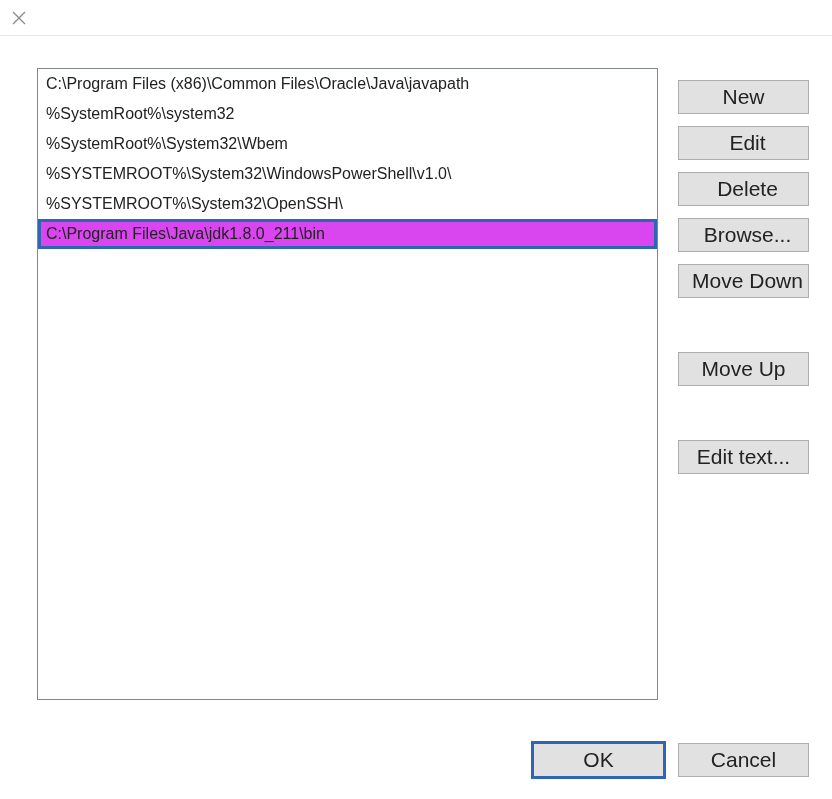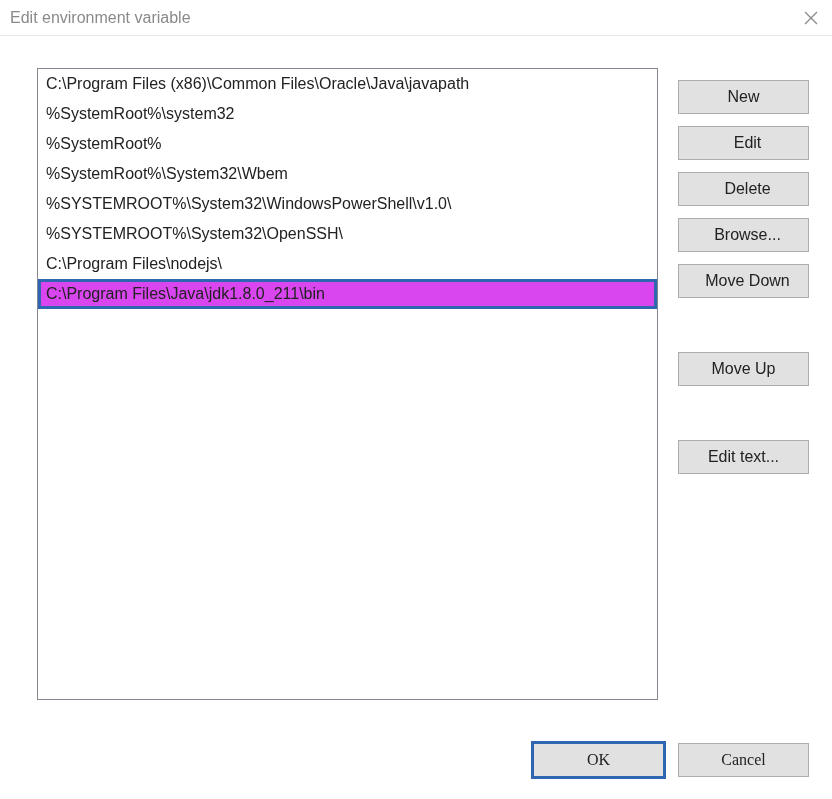--- a/index.html
+++ b/index.html
@@ -70,67 +70,64 @@
     top: 44px;
     width: 131px;
   }
   .btn {
     display: block;
     width: 131px;
     height: 34px;
     background: #e1e1e1;
     border: 1px solid #adadad;
     font-family: inherit;
-    font-size: 16px;
+    font-size: 21px;
     color: #222;
     cursor: pointer;
     padding: 0;
     text-align: center;
   }
   .gap-sm { margin-top: 12px; padding-left: 8px; }
   .gap-lg { margin-top: 54px; }
 
   .bottom-buttons {
     position: absolute;
     left: 0;
     right: 23px;
     bottom: 22px;
     display: flex;
     justify-content: flex-end;
     gap: 14px;
   }
-  .bottom-buttons .btn { width: 131px; height: 34px; font-family: Liberation Serif, serif; }
+  .bottom-buttons .btn { width: 131px; height: 34px; }
   .btn.focus-ring {
     outline: 3px solid #2e66b1;
     outline-offset: -1px;
   }
 </style>
 </head>
 <body>
 
 <div class="titlebar">
-  <span class="title">Edit environment variable</span>
   <span class="close-x">
     <svg viewBox="0 0 14 14">
         <line x1="1" y1="1" x2="13" y2="13"></line>
         <line x1="13" y1="1" x2="1" y2="13"></line>
       </svg>
   </span>
 </div>
 
 <div class="content">
 
   <div class="listbox" id="listbox">
       <div class="list-item">C:\Program Files (x86)\Common Files\Oracle\Java\javapath</div>
       <div class="list-item">%SystemRoot%\system32</div>
-      <div class="list-item">%SystemRoot%</div>
       <div class="list-item">%SystemRoot%\System32\Wbem</div>
       <div class="list-item">%SYSTEMROOT%\System32\WindowsPowerShell\v1.0\</div>
       <div class="list-item">%SYSTEMROOT%\System32\OpenSSH\</div>
-      <div class="list-item">C:\Program Files\nodejs\</div>
       <div class="list-item highlighted">C:\Program Files\Java\jdk1.8.0_211\bin</div>
     </div>
 
   <div class="side-buttons">
     <button class="btn">New</button>
     <button class="btn gap-sm">Edit</button>
     <button class="btn gap-sm">Delete</button>
     <button class="btn gap-sm">Browse...</button>
     <button class="btn gap-sm">Move Down</button>
     <button class="btn gap-lg">Move Up</button>

